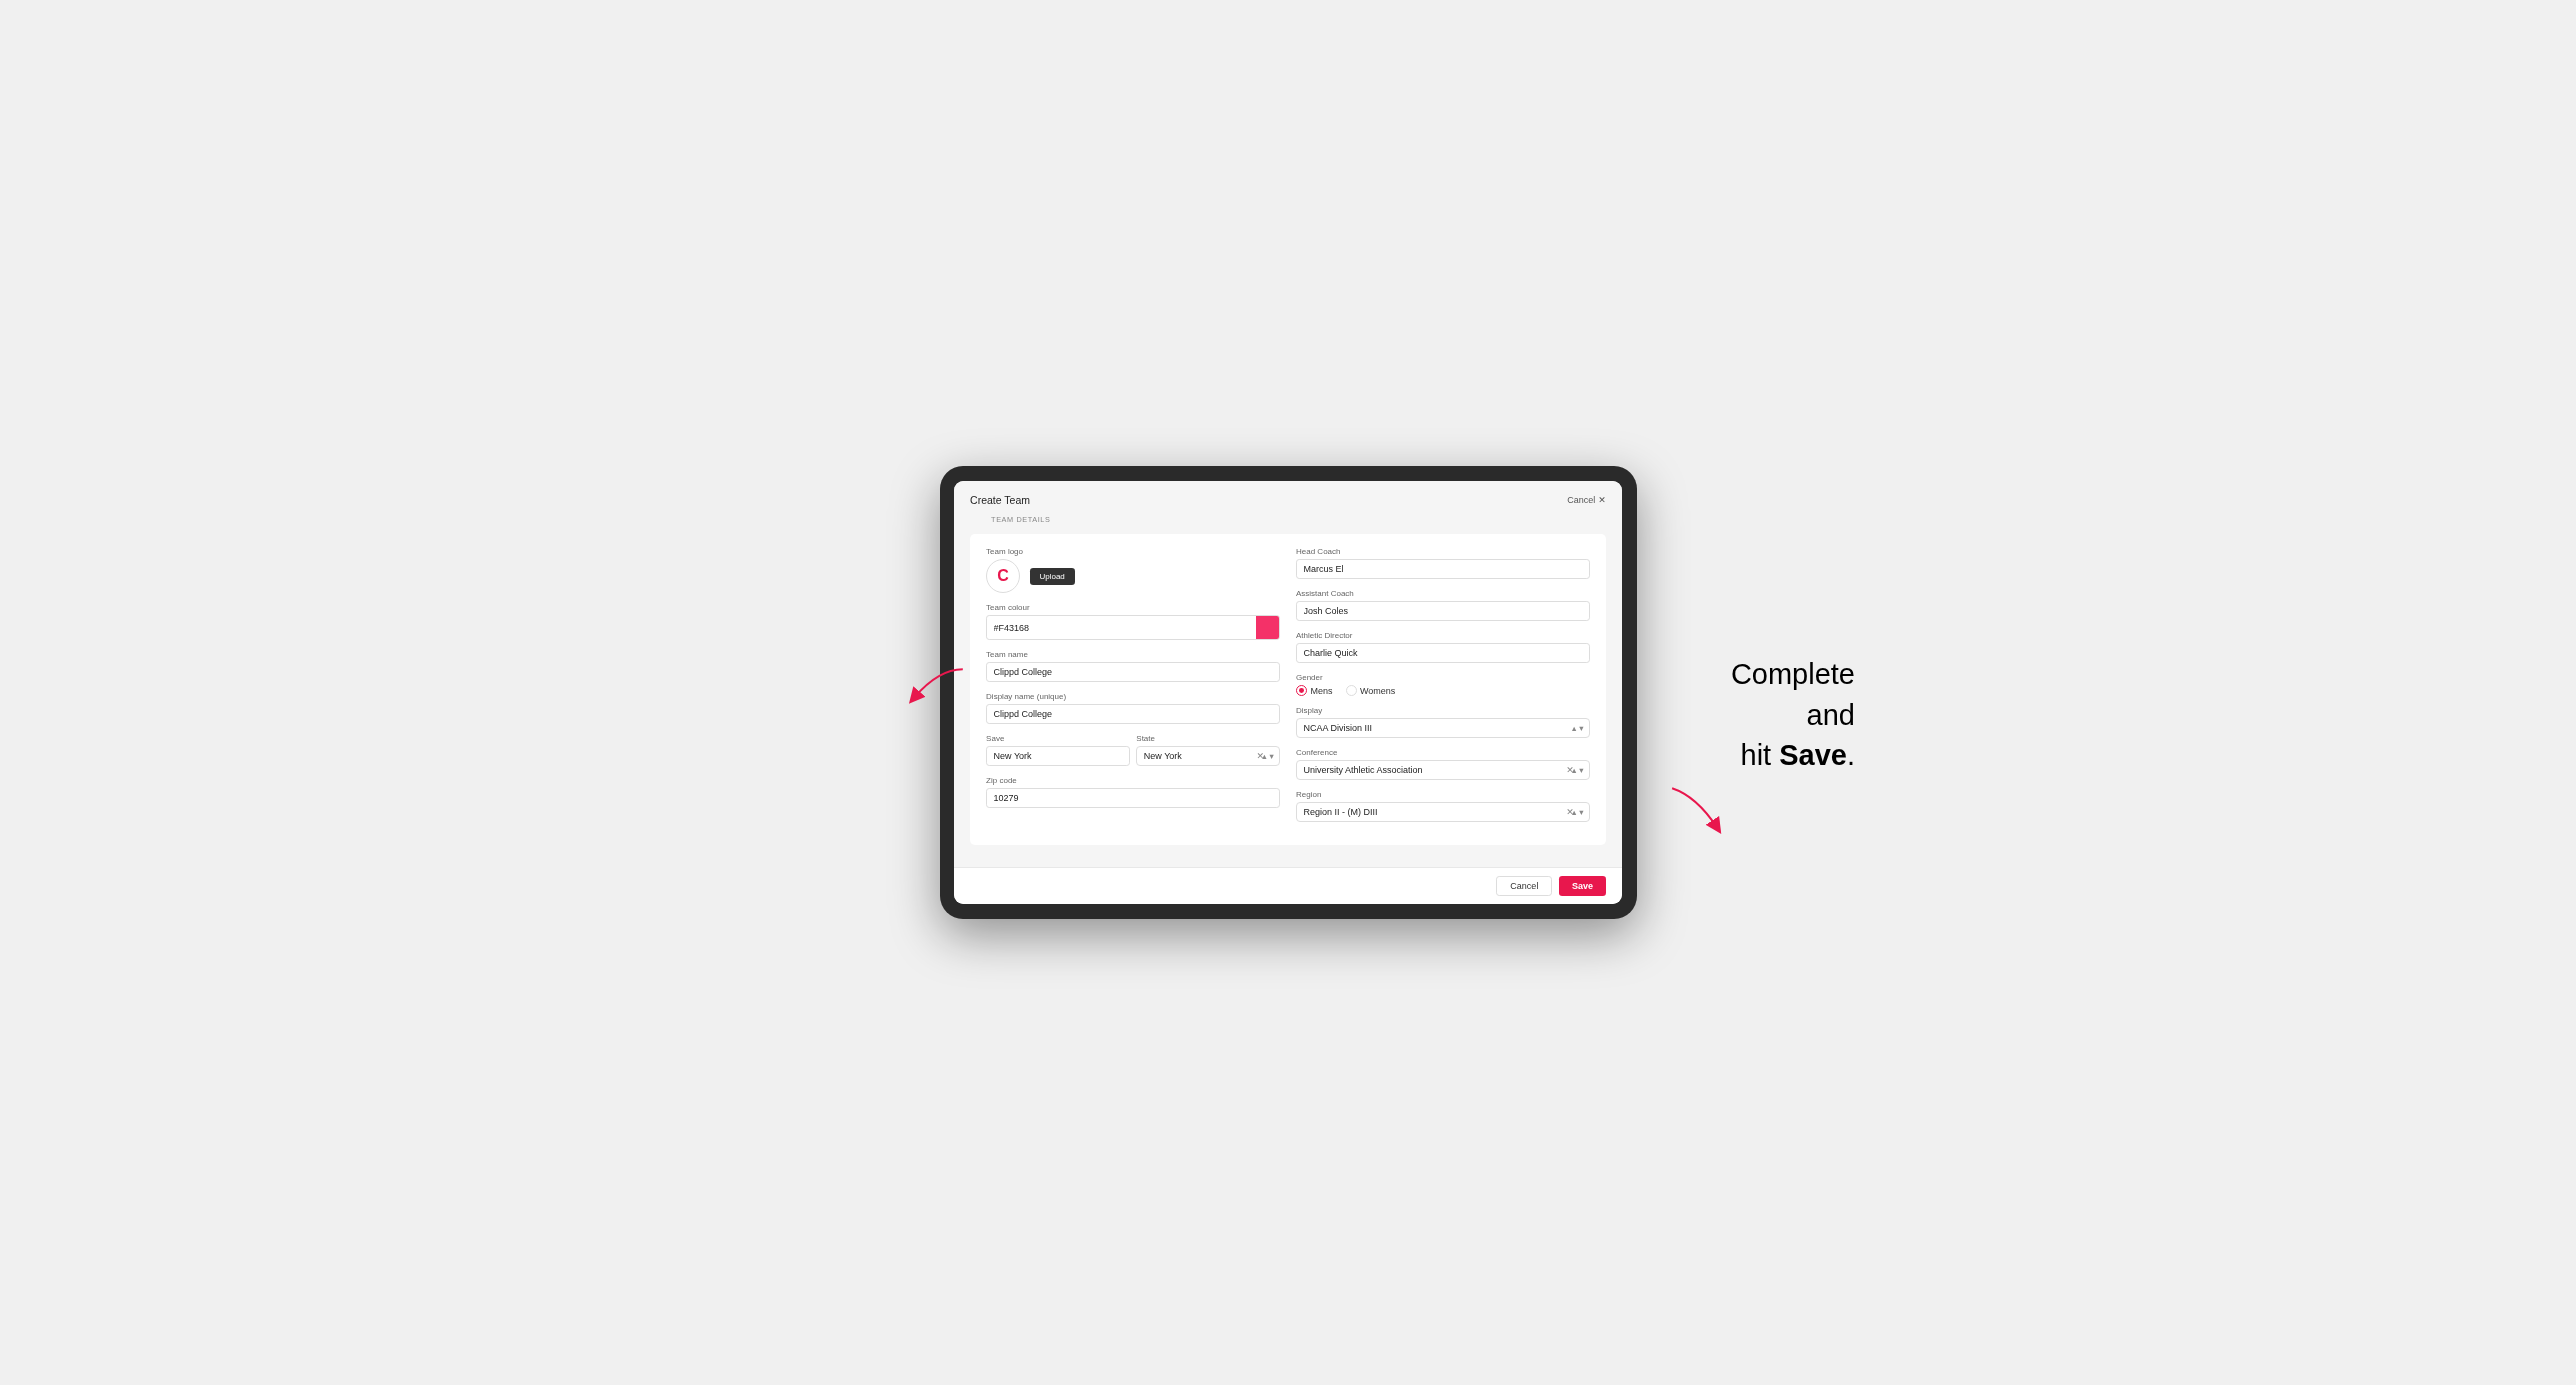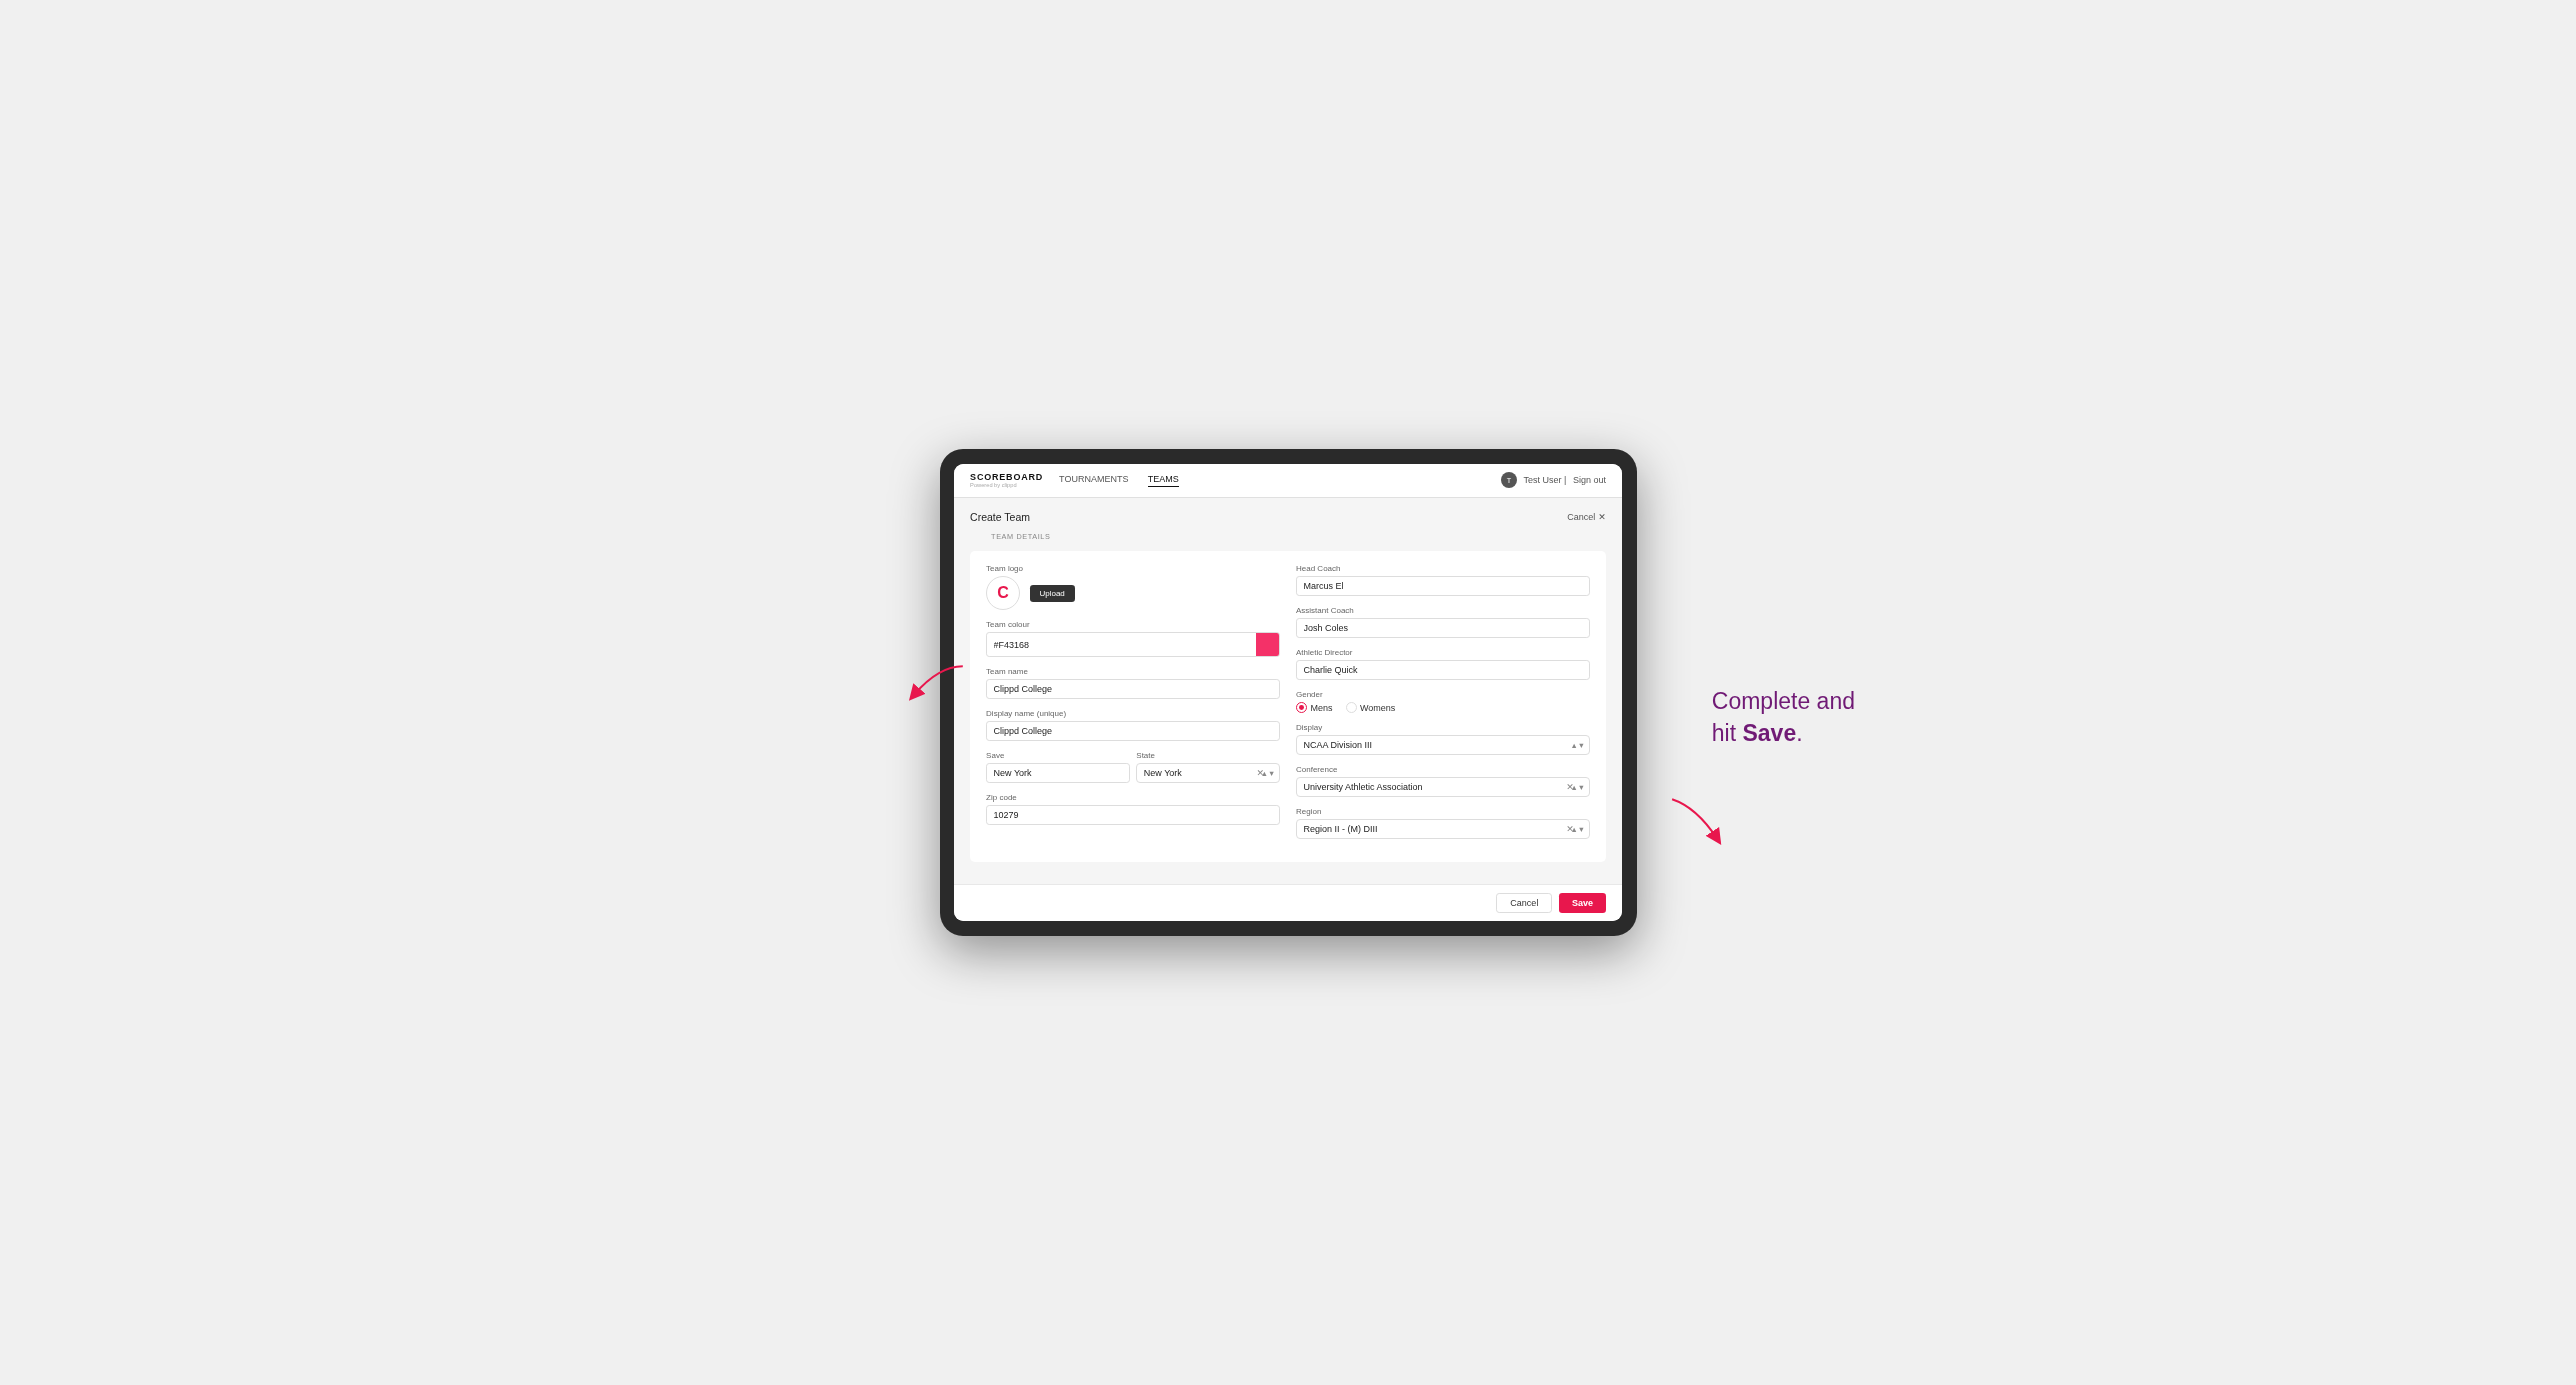--- a/index.html
+++ b/index.html
@@ -367,52 +367,37 @@
 
   <svg class="svg-arrow-left" width="81" height="49" viewBox="0 0 100 60">
     <path d="M 80 10 Q 50 10 20 45" stroke="#e8174d" stroke-width="2.5" fill="none" marker-end="url(#ah)"></path>
     <defs>
       <marker id="ah" markerWidth="8" markerHeight="8" refX="4" refY="4" orient="auto">
         <path d="M 0 0 L 8 4 L 0 8 Z" fill="#e8174d"></path>
       </marker>
     </defs>
   </svg>
 
-  <div style="position:absolute; right:0; top:55%; transform:translateY(-50%); font-size:23px; line-height:1.4; color:#701a75; max-width:162px;">
+  <div style="position:absolute; right:0; top:55%; transform:translateY(-50%); font-size:29px; line-height:1.4; color:#000000; max-width:162px;text-align:right;">
     <span>Complete and</span><br>
     <span>hit </span><strong>Save</strong><span>.</span>
   </div>
 
   <svg class="svg-arrow-right" width="65" height="57" viewBox="0 0 80 70">
     <path d="M 10 10 Q 40 20 65 58" stroke="#e8174d" stroke-width="2.5" fill="none" marker-end="url(#ah2)"></path>
     <defs>
       <marker id="ah2" markerWidth="8" markerHeight="8" refX="4" refY="4" orient="auto">
         <path d="M 0 0 L 8 4 L 0 8 Z" fill="#e8174d"></path>
       </marker>
     </defs>
   </svg>
 
   <div class="tablet-frame">
     <div class="tablet-screen">
 
-      <div class="navbar">
-        <div style="display:flex;flex-direction:column;">
-          <span class="navbar-logo">SCOREBOARD</span>
-          <span style="font-size:5.7px;color:#aaa;">Powered by clippd</span>
-        </div>
-        <nav class="navbar-nav">
-          <a href="#">TOURNAMENTS</a>
-          <a href="#" class="active">TEAMS</a>
-        </nav>
-        <div class="navbar-right">
-          <div class="user-avatar">T</div>
-          <span>Test User |</span>
-          <a href="#" style="color:#555;text-decoration:none;font-size:9px;">Sign out</a>
-        </div>
-      </div>
 
       <div class="main-content">
 
         <div class="page-header">
           <span class="page-header-title">Create Team</span>
           <div class="page-header-cancel">
             <span>Cancel</span>
             <span>✕</span>
           </div>
         </div>

